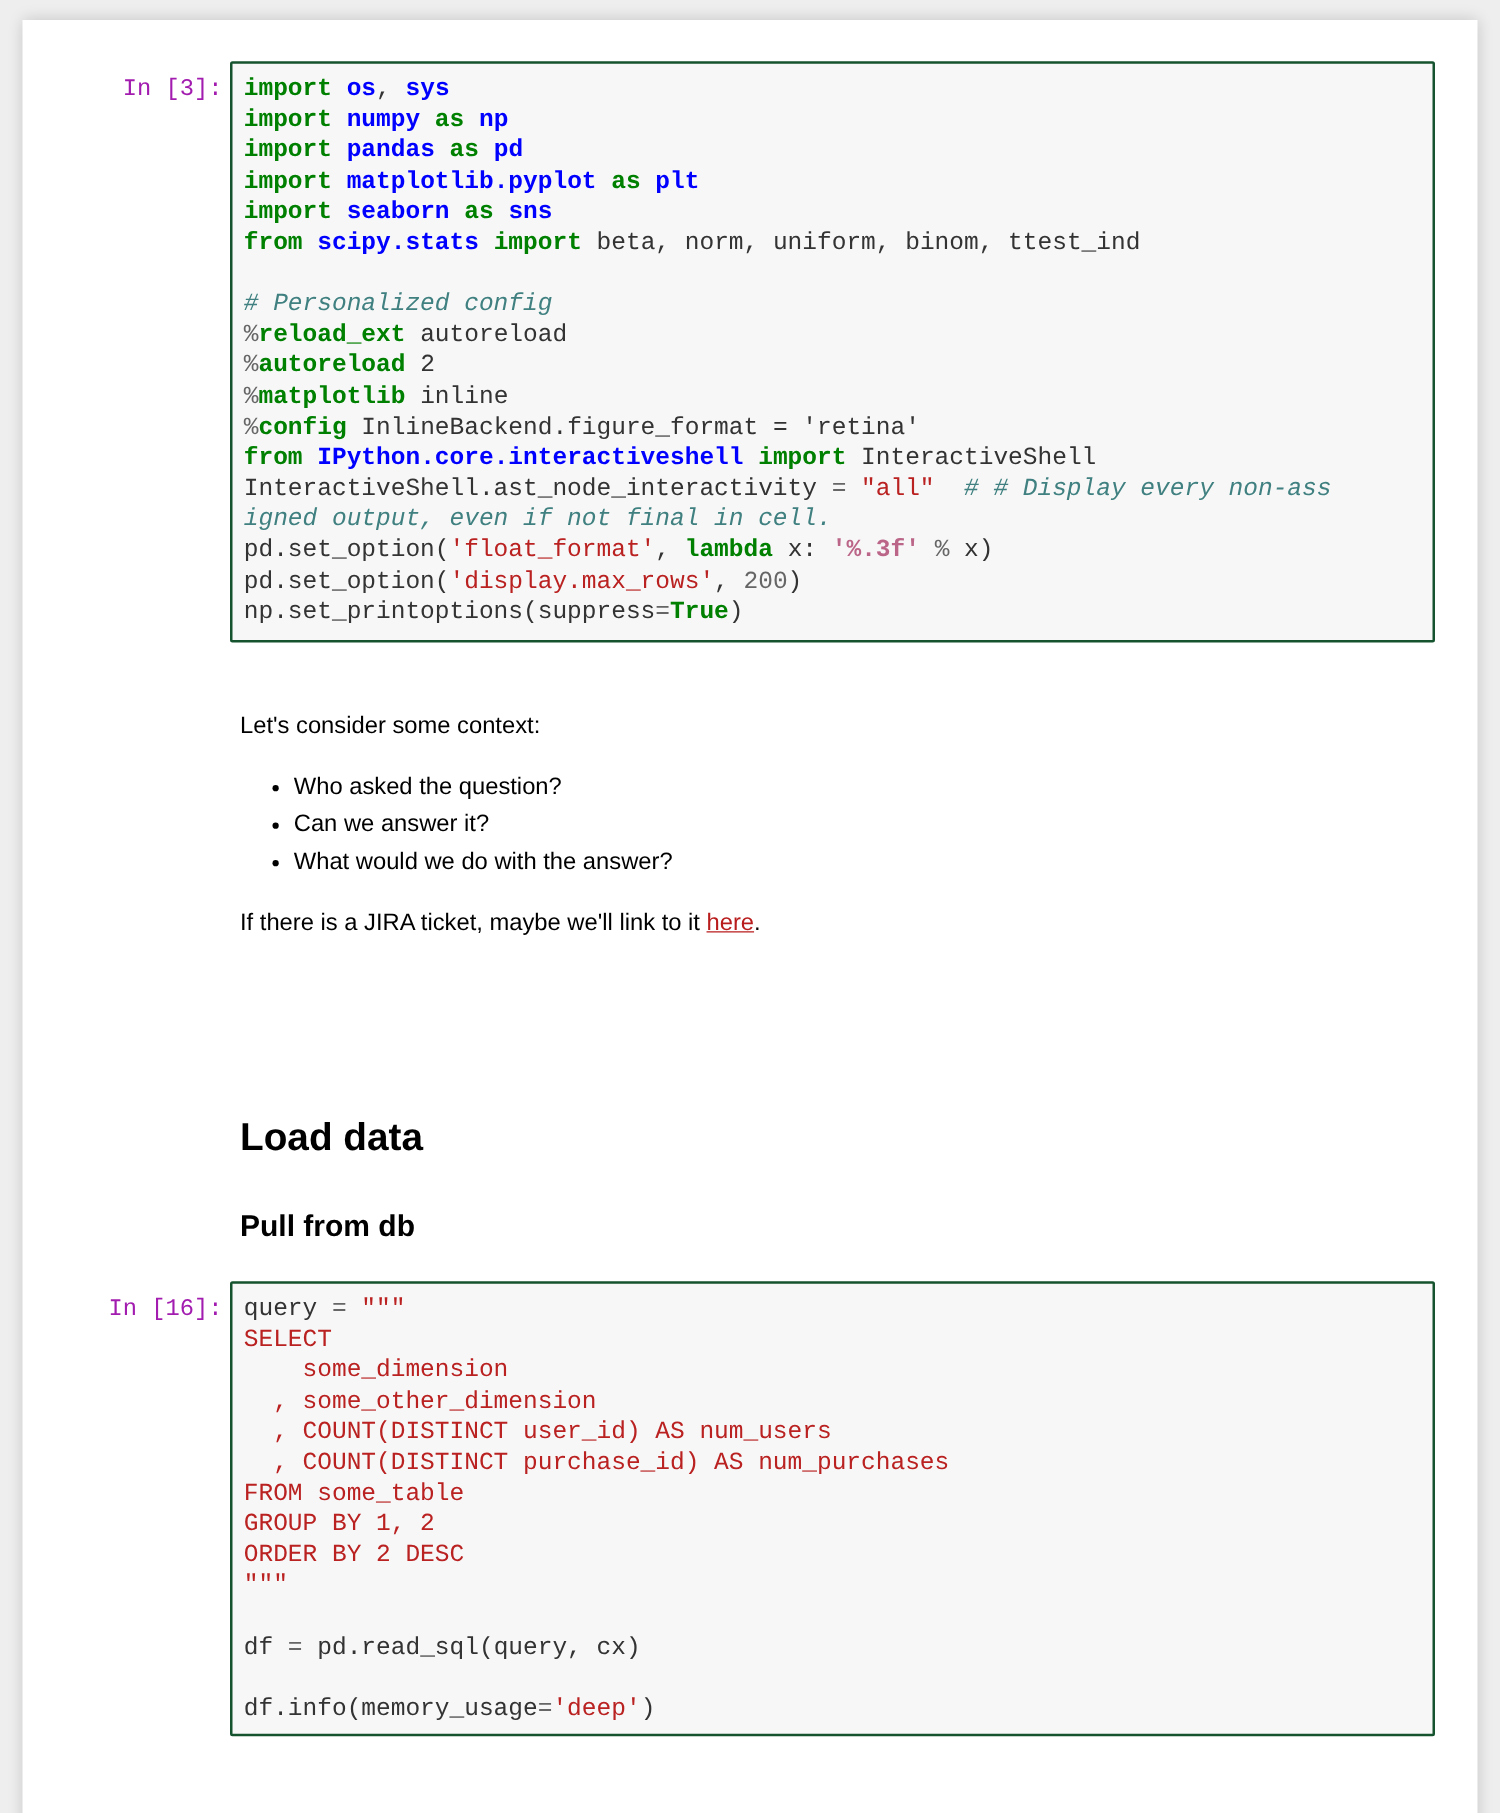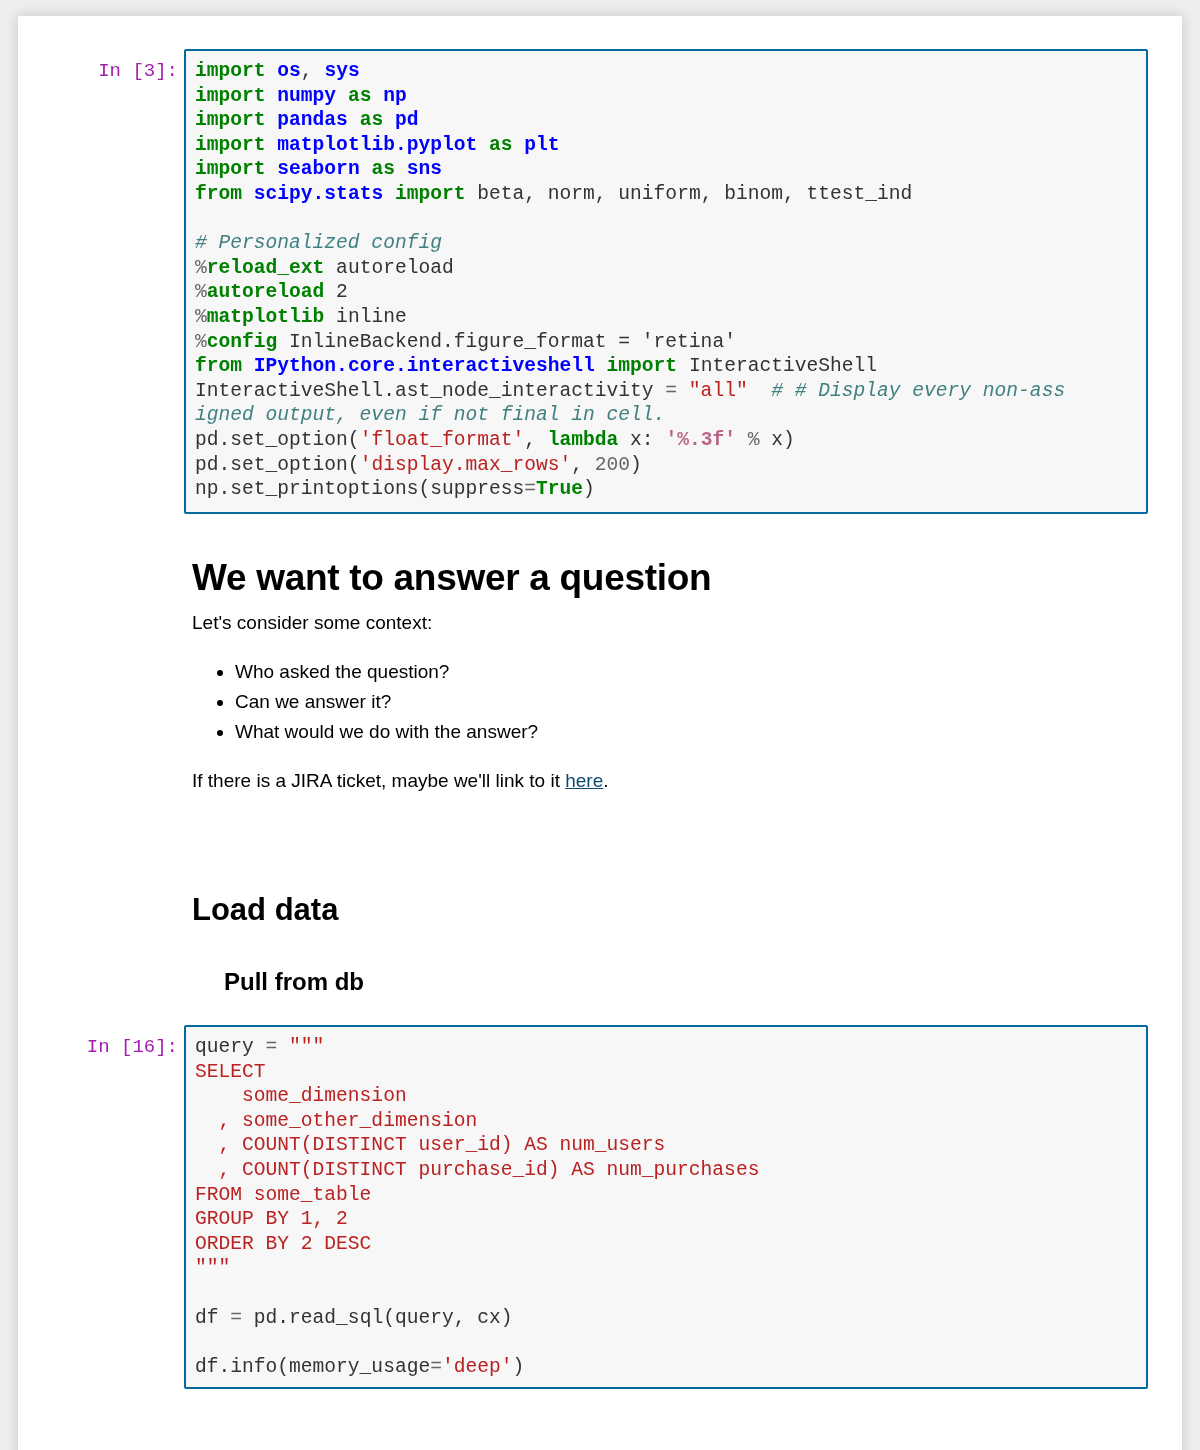--- a/index.html
+++ b/index.html
@@ -14,21 +14,21 @@
     box-shadow:0 0 12px rgba(0,0,0,0.18);
   }
   .cell { position:absolute; left:0; width:1164px; }
   .prompt {
     position:absolute; width:160px; text-align:right;
     font-family:"Liberation Mono", monospace; font-size:19px;
     color:#a21caf; line-height:24.6px;
   }
   .input-area {
     position:absolute; left:166px; width:964px;
-    background:#f7f7f7; border:2px solid #0369a1; border-radius:2px;
+    background:#f7f7f7; border:2px solid #14532d; border-radius:2px;
     box-sizing:border-box;
   }
   pre.code {
     margin:0; padding:8px 0 0 9px;
     font-family:"Liberation Mono", monospace; font-size:19.6px;
     line-height:24.6px; color:#333333; white-space:pre;
   }
   .kw  { color:#008000; font-weight:bold; }
   .nm  { color:#0000ff; font-weight:bold; }
   .str { color:#ba2121; }
@@ -36,21 +36,21 @@
   .op  { color:#666666; }
   .cm  { color:#408080; font-style:italic; }
   .num { color:#666666; }
   .pct { color:#666666; }
   .md { position:absolute; left:174px; color:#000; }
   .md h1 { margin:0; font-size:37px; font-weight:bold; letter-spacing:-0.3px; }
   .md h2 { margin:0; font-size:31px; font-weight:bold; }
   .md h3 { margin:0; font-size:24px; font-weight:bold; }
   .md p { margin:0; font-size:19px; line-height:24px; }
   .md ul { margin:0; padding-left:43px; font-size:19px; line-height:30px; }
-  .md a { color:#0c4a6e; text-decoration:underline; }
+  .md a { color:#b91c1c; text-decoration:underline; }
   .output {
     position:absolute; left:175px;
     font-family:"Liberation Mono", monospace; font-size:19.6px;
     line-height:24.6px; color:#000; white-space:pre;
   }
 </style>
 </head>
 <body>
 
 <div class="page">
@@ -73,36 +73,35 @@
 <span class="kw">from</span><span> </span><span class="nm">IPython.core.interactiveshell</span><span> </span><span class="kw">import</span><span> InteractiveShell</span>
 <span>InteractiveShell.ast_node_interactivity </span><span class="op">=</span><span> </span><span class="str">"all"</span><span>  </span><span class="cm"># # Display every non-ass</span>
 <span class="cm">igned output, even if not final in cell.</span>
 <span>pd.set_option(</span><span class="str">'float_format'</span><span>, </span><span class="kw">lambda</span><span> x: </span><span class="sa">'%.3f'</span><span> </span><span class="op">%</span><span> x)</span>
 <span>pd.set_option(</span><span class="str">'display.max_rows'</span><span>, </span><span class="num">200</span><span>)</span>
 <span>np.set_printoptions(suppress</span><span class="op">=</span><span class="kw">True</span><span>)</span></pre>
     </div>
   </div>
 
   <div class="md" style="top:541px; width:940px;">
-    <h1>We want to answer a question</h1>
     <p style="margin-top:12px;">Let's consider some context:</p>
     <ul style="margin-top:22px;">
       <li>Who asked the question?</li>
       <li>Can we answer it?</li>
       <li>What would we do with the answer?</li>
     </ul>
     <p style="margin-top:22px;">
       <span>If there is a JIRA ticket, maybe we'll link to it </span><a>here</a><span>.</span>
     </p>
   </div>
 
   <div class="md" style="top:876px;">
     <h2>Load data</h2>
   </div>
-  <div class="md" style="top:952px;margin-left:32px;">
+  <div class="md" style="top:952px;">
     <h3>Pull from db</h3>
   </div>
 
   <div class="cell" style="top:0;">
     <div class="prompt" style="top:1019px; left:0;">In [16]:</div>
     <div class="input-area" style="top:1009px; height:364px;">
       <pre class="code" id="code1"><span>query </span><span class="op">=</span><span> </span><span class="str">"""</span>
 <span class="str">SELECT</span>
 <span class="str">    some_dimension</span>
 <span class="str">  , some_other_dimension</span>

